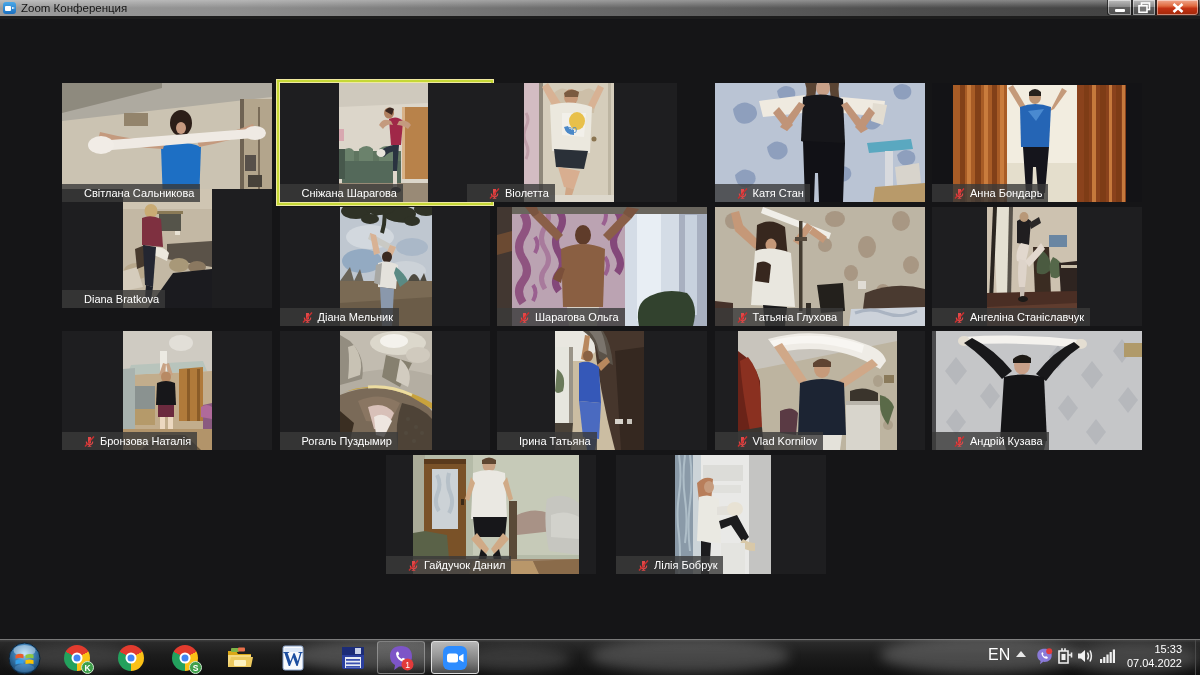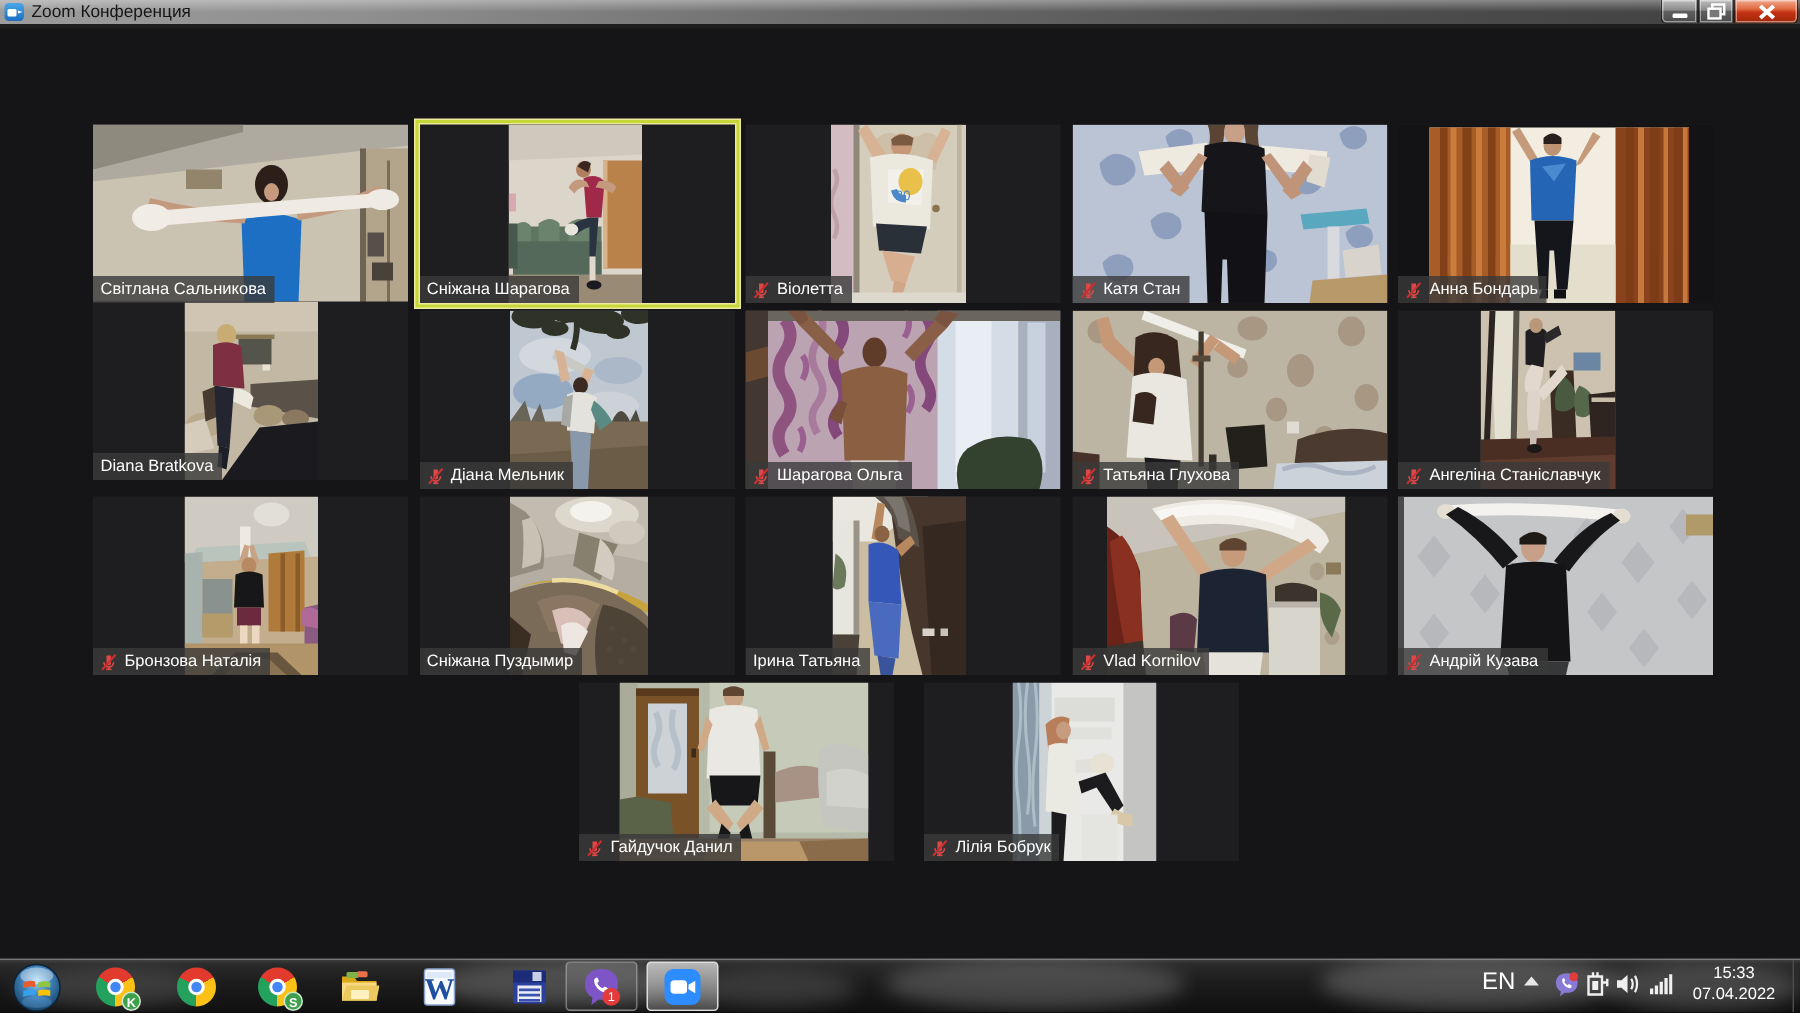--- a/index.html
+++ b/index.html
@@ -19,39 +19,39 @@
 #bmin{left:1107px;width:25px;border-radius:0 0 0 4px;background:linear-gradient(#bdbdbd 0%,#8b8b8b 45%,#5f5f5f 50%,#4c4c4c 100%)}
 #bmax{left:1132px;width:24px;background:linear-gradient(#bdbdbd 0%,#8b8b8b 45%,#5f5f5f 50%,#4c4c4c 100%)}
 #bclose{left:1156px;width:43px;border-radius:0 0 4px 0;background:linear-gradient(#f0a890 0%,#e06a40 40%,#c43214 55%,#a02808 100%)}
 #bmin i{position:absolute;left:7px;top:9px;width:10px;height:3px;background:#fff;border-radius:1px}
 
 .tile{position:absolute;width:210px;height:119px;background:#1e1e20;overflow:hidden}
 .tile svg.sc{position:absolute;left:0;top:0;width:100%;height:100%}
 .strip{position:absolute;top:0;height:119px;overflow:hidden}
 .strip svg{position:absolute;left:0;top:0;width:100%;height:100%}
 .nm{position:absolute;left:0;bottom:0;height:18px;line-height:18px;background:rgba(58,58,58,.8);
- color:#fff;font-size:11px;padding:0 6px 0 5px;white-space:nowrap;display:flex;align-items:center;z-index:3}
+ color:#fff;font-size:11px;padding:0 6px 0 22px;white-space:nowrap;display:flex;align-items:center;z-index:3}
 .mic{width:11px;height:11px;margin-right:5px;flex:none}
 #active{box-shadow:0 0 0 1px #efe9a0,0 0 0 3px #c6d837,0 0 0 4px #efe9a0}
 
 #taskbar{position:absolute;left:0;top:639px;width:1200px;height:36px;overflow:hidden;
  background:linear-gradient(#454545 0%,#2a2a2a 10%,#1c1c1c 45%,#101010 100%)}
 #taskbar:before{content:"";position:absolute;left:0;top:0;width:100%;height:1px;background:#777}
 .smoke{position:absolute;border-radius:50%;filter:blur(6px)}
 .tico{position:absolute;top:645px}
 .appbtn{position:absolute;top:641px;width:48px;height:33px;border-radius:3px;border:1px solid rgba(190,190,190,.5)}
 #btnviber{left:377px;background:linear-gradient(rgba(160,160,160,.35),rgba(60,60,60,.2))}
 #btnzoom{left:431px;background:linear-gradient(rgba(230,230,230,.75),rgba(130,130,130,.5));border-color:#ddd}
 .trayico{position:absolute}
 .chrome{position:absolute;top:645px;width:26px;height:26px;border-radius:50%;
  background:conic-gradient(from 60deg,#fbc116 0 120deg,#23a15d 0 240deg,#e23b2e 0 360deg)}
 .chrome i{position:absolute;left:50%;top:50%;transform:translate(-50%,-50%);width:11px;height:11px;border-radius:50%;background:#4285f4;border:2.5px solid #fff}
 .badge{position:absolute;right:-4px;bottom:-3px;width:13px;height:13px;border-radius:50%;background:#3fa04b;color:#fff;
  font-size:8.5px;line-height:13px;text-align:center;font-weight:bold;font-style:normal;border:1px solid #cfe8d0}
-#clock{position:absolute;right:8px;top:642px;width:72px;text-align:center;color:#fff;font-size:11px;line-height:1.3}
+#clock{position:absolute;right:18px;top:642px;width:72px;text-align:right;color:#fff;font-size:11px;line-height:1.3}
 #en{position:absolute;left:988px;top:646px;color:#fff;font-size:16px}
 #trayarrow{position:absolute;left:1016px;top:651px;width:0;height:0;border-left:5px solid transparent;border-right:5px solid transparent;border-bottom:6px solid #e8e8e8}
 </style>
 </head>
 <body>
 <div id="page">
 
   <div id="titlebar"></div>
   <div id="tbline"></div>
   <div id="ticon"></div>
@@ -113,21 +113,21 @@
         <path d="M60 38 Q68 36 72 42 l-3 4 Q64 42 58 42z" fill="#c49a7e"></path>
         <path d="M54 62 L60 62 L58 88 L54 88z" fill="#2a3340"></path>
         <path d="M54 62 Q44 64 40 70 l5 4 Q50 68 58 68z" fill="#2a3340"></path>
         <ellipse cx="42" cy="70" rx="4.5" ry="4" fill="#e8e4dc"></ellipse>
         <path d="M54 88 L58 88 L58 104 L54 104z" fill="#e0d8cc"></path>
         <ellipse cx="57" cy="107" rx="5" ry="3" fill="#1a1a20"></ellipse>
       </svg>
     </div>
     <div class="nm">Сніжана Шарагова</div>
   </div>
-  <div class="tile" style="left:497px;top:83px">
+  <div class="tile" style="left:467px;top:83px">
     <div class="strip" style="left:57px;width:90px">
       <svg viewBox="0 0 90 119" preserveAspectRatio="none">
         <rect width="90" height="119" fill="#d5cdbb"></rect>
         <rect x="0" y="0" width="15" height="119" fill="#d3bcc2"></rect>
         <path d="M2 30 q4 6 0 14 q-4 8 0 16 q4 8 0 16" stroke="#c0a0aa" stroke-width="3" fill="none"></path>
         <rect x="15" y="0" width="4" height="119" fill="#8f887a"></rect>
         <rect x="84" y="0" width="3" height="119" fill="#bdb5a2"></rect>
         <path d="M30 10 Q38 2 45 8 L58 8 Q66 2 72 10 L70 30 L32 30z" fill="#cdbfa8"></path>
         <path d="M30 26 L18 4 l6 -4 L38 22z" fill="#d8b294"></path>
         <path d="M64 22 L74 2 l6 3 L70 26z" fill="#d8b294"></path>
@@ -223,21 +223,21 @@
       <path d="M104 110 L112 110 L112 116 L104 116z" fill="#101014"></path>
     </svg>
     <div class="nm"><svg class="mic" viewBox="0 0 11 11">
           <path d="M4 1h3v5.2a1.5 1.5 0 0 1-3 0z" fill="#e04848"></path>
           <path d="M2.3 5.5a3.2 3.2 0 0 0 6.4 0" fill="none" stroke="#e04848" stroke-width="1.1"></path>
           <path d="M5.5 8.7v1.5M3.7 10.2h3.6" stroke="#e04848" stroke-width="1.1" fill="none"></path>
           <path d="M1 10.5L10 .5" stroke="#c83030" stroke-width="1.4"></path>
         </svg>Анна Бондарь</div>
   </div>
 
-  <div class="tile" style="left:62px;top:201px">
+  <div class="tile" style="left:62px;top:189px">
     <div class="strip" style="left:61px;width:89px">
       <svg viewBox="0 0 89 119" preserveAspectRatio="none">
         <rect width="89" height="119" fill="#c3b8a4"></rect>
         <path d="M0 0 H89 V20 H0z" fill="#cfc5b2"></path>
         <rect x="36" y="24" width="22" height="18" fill="#55544a"></rect>
         <rect x="34" y="22" width="26" height="3" fill="#8a7a56"></rect>
         <path d="M44 55 L89 52 L89 78 L44 70z" fill="#5a5248"></path>
         <ellipse cx="14" cy="82" rx="13" ry="8" fill="#b8a88c"></ellipse>
         <ellipse cx="56" cy="76" rx="10" ry="7" fill="#a89878"></ellipse>
         <ellipse cx="74" cy="78" rx="9" ry="6" fill="#8a7860"></ellipse>
@@ -460,21 +460,21 @@
         <path d="M0 80 L14 92 L8 119 L0 119z" fill="#3a2e22"></path>
         <g fill="#554e42" opacity=".6">
           <circle cx="68" cy="88" r="2"></circle>
             <circle cx="76" cy="96" r="2"></circle>
             <circle cx="66" cy="102" r="2"></circle>
           <circle cx="74" cy="110" r="2"></circle>
             <circle cx="82" cy="102" r="2"></circle>
         </g>
       </svg>
     </div>
-    <div class="nm">Сніжана Пуздымир</div>
+    <div class="nm">Рогаль Пуздымир</div>
   </div>
   <div class="tile" style="left:497px;top:331px">
     <div class="strip" style="left:58px;width:89px">
       <svg viewBox="0 0 89 119" preserveAspectRatio="none">
         <rect width="89" height="119" fill="#cbbda2"></rect>
         <path d="M0 0 H64 L30 30 H0z" fill="#e9e7e0"></path>
         <path d="M38 0 L89 0 L89 119 L60 119 Q44 60 38 0z" fill="#46362c"></path>
         <path d="M60 20 L89 16 L89 119 L66 119z" fill="#352820"></path>
         <path d="M28 0 Q42 10 44 28 L58 34 Q56 12 48 0z" fill="#5a5248"></path>
         <path d="M34 0 Q42 8 44 20 L52 24 Q50 8 46 0z" fill="#7a746c"></path>

